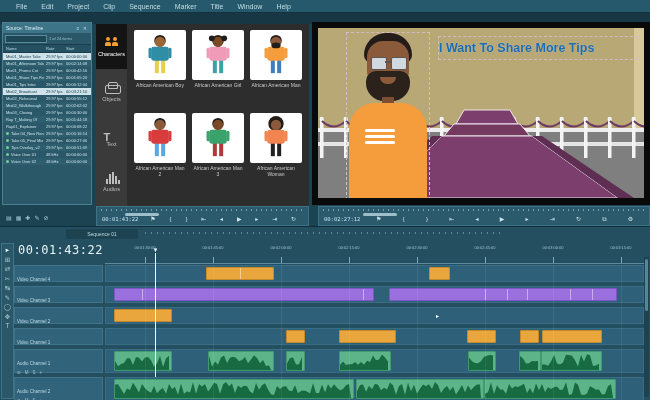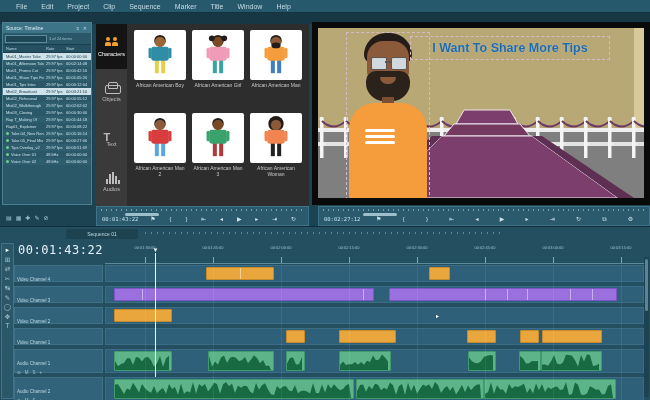--- a/index.html
+++ b/index.html
@@ -42,22 +42,22 @@
   .char-card{display:flex;flex-direction:column;align-items:center;}
   .char-thumb{width:52px;height:50px;background:#fff;border-radius:2px;display:flex;align-items:center;justify-content:center;cursor:pointer;}
   .char-label{font-size:5px;color:#c9c9c9;text-align:center;line-height:1.25;margin-top:2px;}
   
   #program-panel{position:absolute;left:312px;top:22px;width:338px;height:183px;background:#0a0a0a;}
   #scene{position:absolute;left:6px;top:6px;width:326px;height:170px;overflow:hidden;background:#b8a876;}
   #wall-strip{position:absolute;right:0;top:0;width:10px;height:104px;background:#d8c99b;}
   #floor{position:absolute;left:0;top:104px;width:326px;height:66px;background:#7f7f7f;}
   #fence{position:absolute;left:0;top:82px;width:326px;height:52px;}
   #carpet{position:absolute;left:0;top:80px;width:326px;height:90px;}
-  #caption-box{position:absolute;left:92px;top:8px;width:198px;height:22px;border:1px dashed #d8b9c6;
-    display:flex;align-items:center;justify-content:center;}
+  #caption-box{position:absolute;left:120px;top:8px;width:198px;height:22px;border:1px dashed #d8b9c6;
+    display:flex;align-items:center;}
   #caption-text{font-size:12.5px;font-weight:bold;color:#1c6cb4;white-space:nowrap;
     text-shadow:0 0 1px rgba(255,255,255,.4);}
   #char-select{position:absolute;left:28px;top:4px;width:82px;height:166px;border:1px dashed #d8b9c6;}
   .pv{position:absolute;}
   #pv-hair{left:17px;top:0px;width:48px;height:30px;background:#241c18;border-radius:22px 22px 8px 8px;}
   #pv-face{left:20px;top:8px;width:42px;height:46px;background:#8a5a3b;border-radius:16px;}
   #pv-glassL{left:24px;top:24px;width:14px;height:11px;background:#cfd9df;border:1.5px solid #5f5550;border-radius:2px;}
   #pv-glassR{left:44px;top:24px;width:14px;height:11px;background:#cfd9df;border:1.5px solid #5f5550;border-radius:2px;}
   #pv-bridge{left:38px;top:28px;width:6px;height:2px;background:#5f5550;}
   #pv-beard{left:19px;top:38px;width:44px;height:30px;background:#2b221c;border-radius:10px 10px 18px 18px;}

